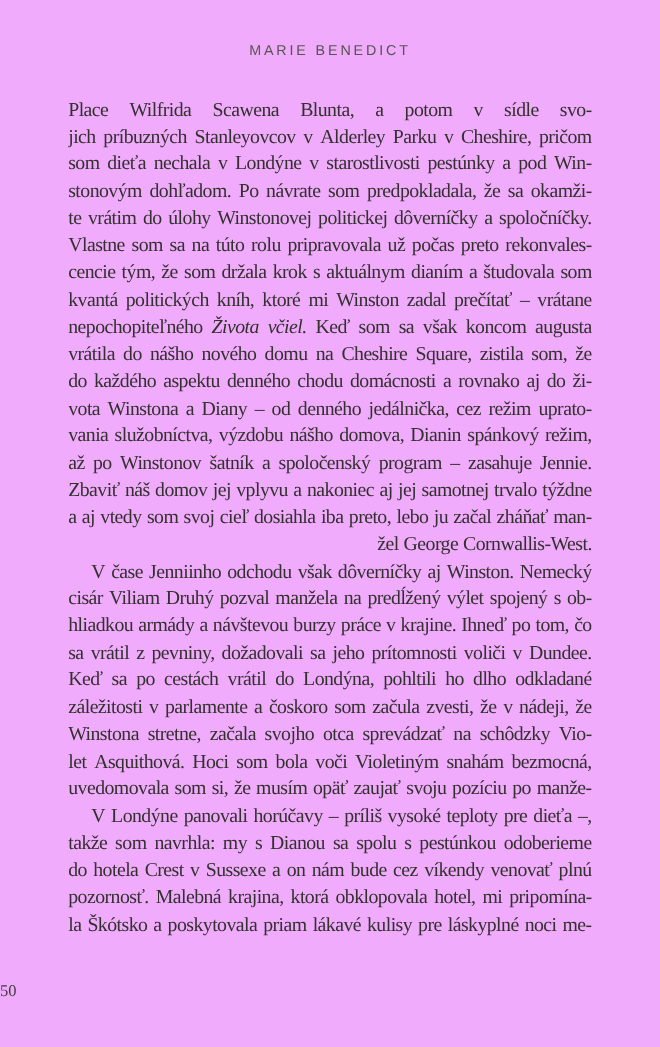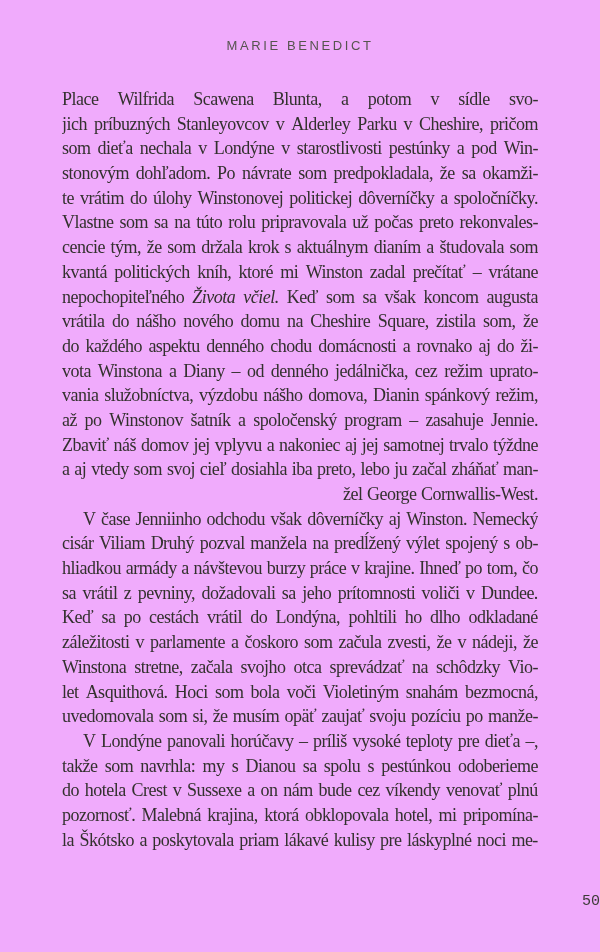--- a/index.html
+++ b/index.html
@@ -49,22 +49,22 @@
     gap: 0.245em;
   }
   .line.indent { padding-left: 21px; }
   .w { flex: 0 0 auto; white-space: pre; }
   .it { font-style: italic; }
   .page-number {
     position: absolute;
     top: 893px;
     left: 0;
     right: 0;
-    text-align: right;
-    font-family: Liberation Mono, monospace;
+    text-align: left;
+    font-family: Liberation Serif, serif;
     font-size: 15px;
     color: #3d3b38;
   }
 </style>
 </head>
 <body>
 
 <div class="page">
   <div class="running-header">MARIE BENEDICT</div>
 

